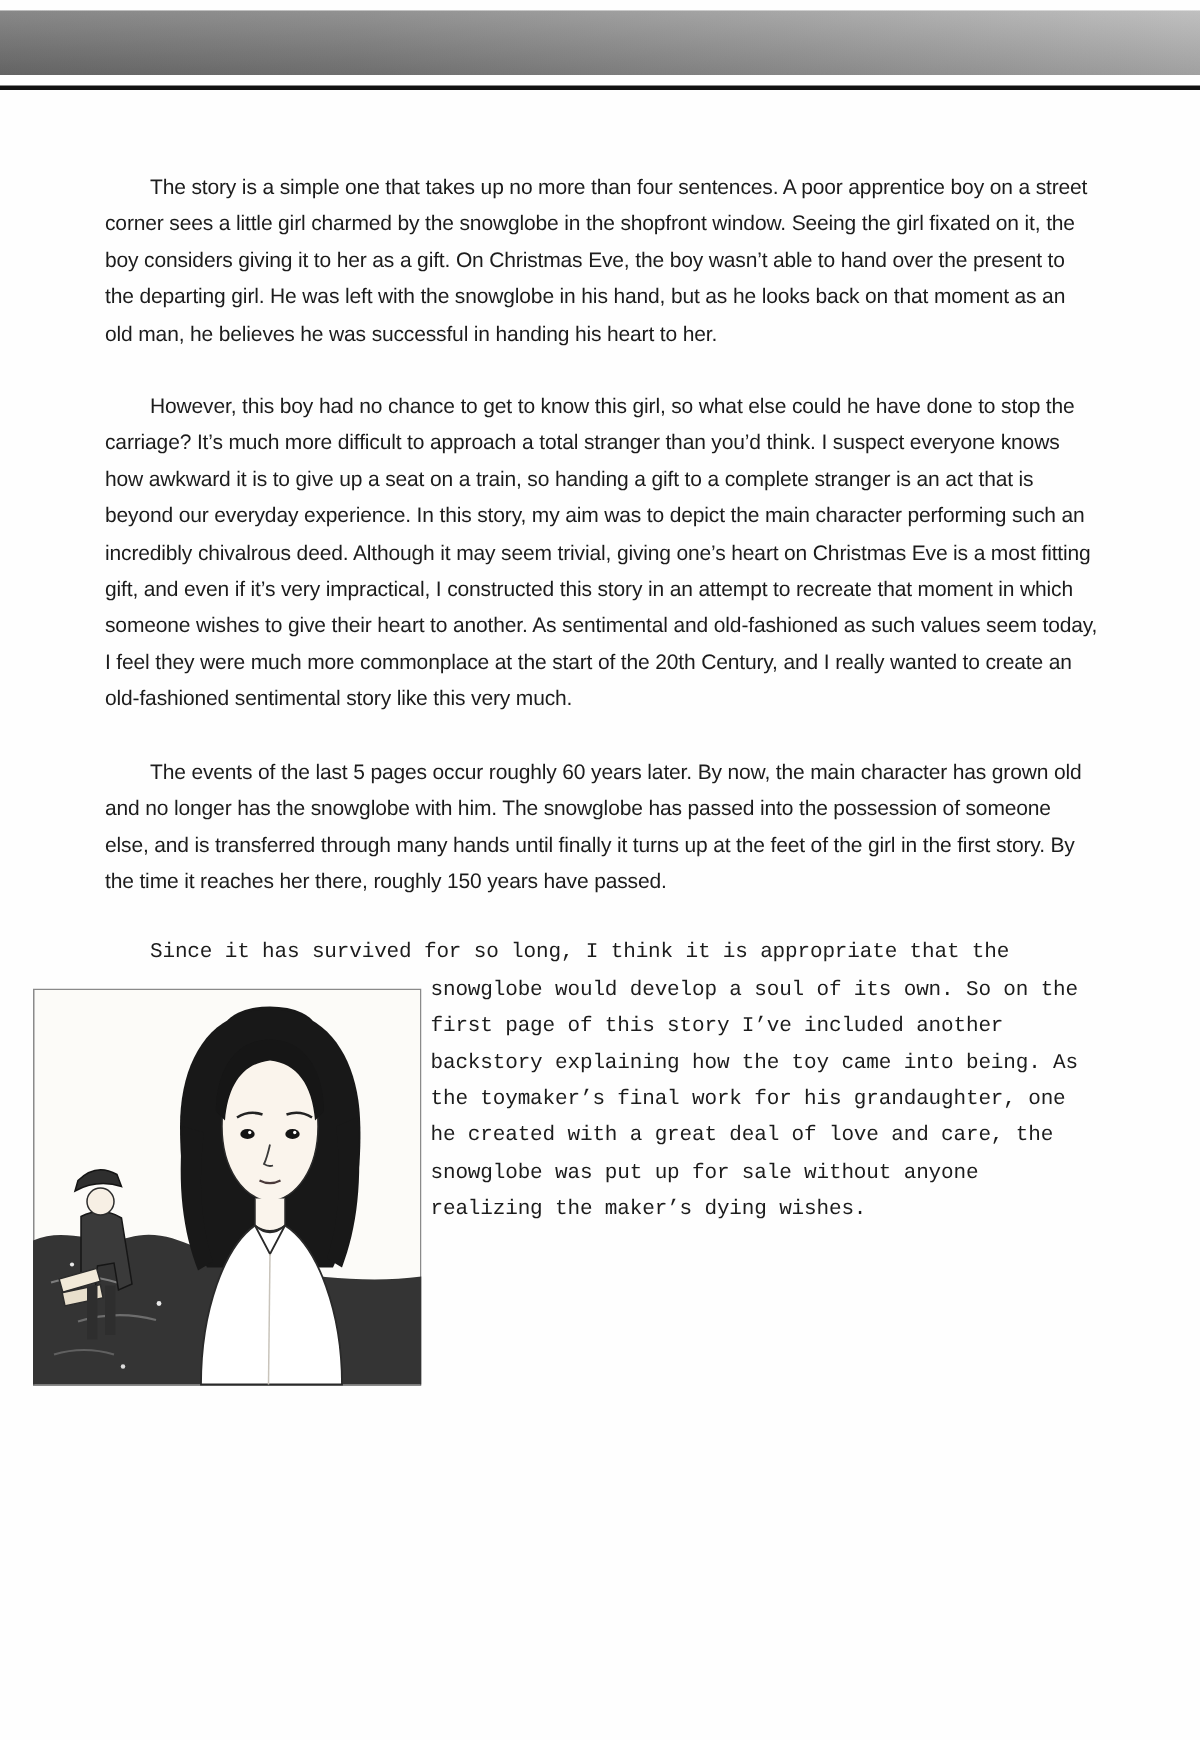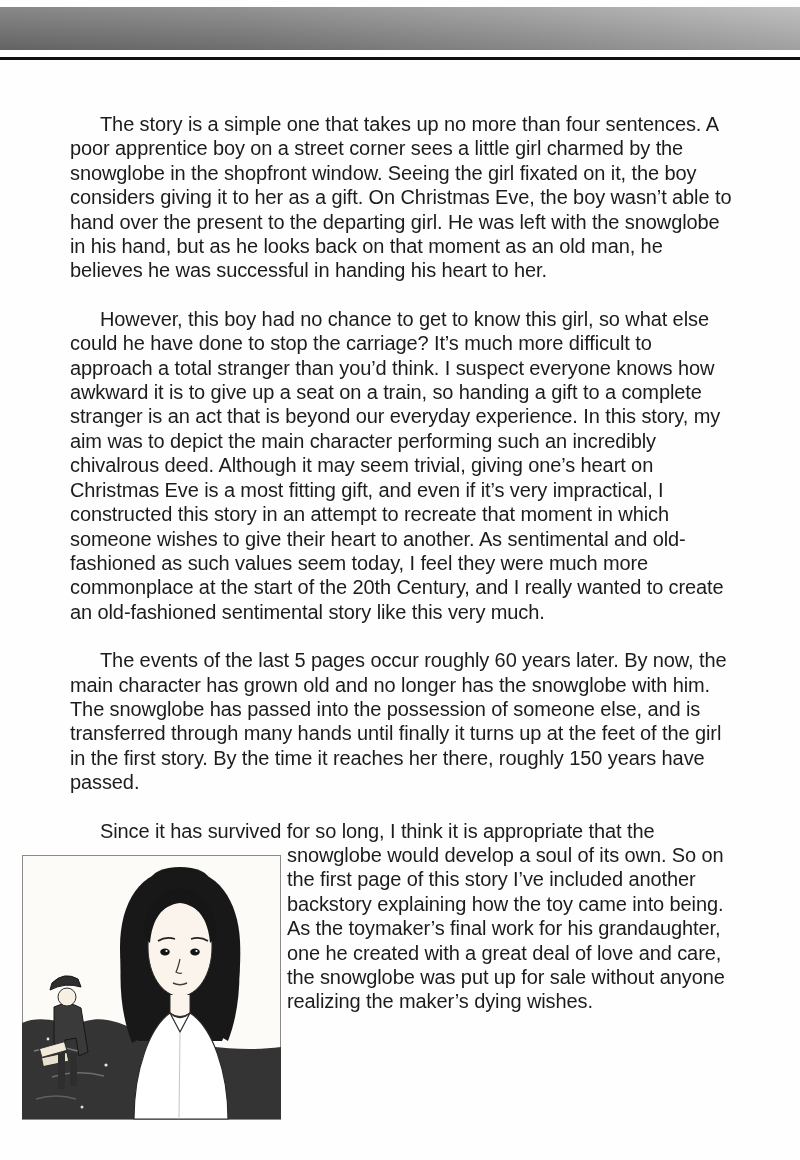--- a/index.html
+++ b/index.html
@@ -23,29 +23,29 @@
   .top-rule {
     position: absolute;
     top: 57px; left: 0;
     width: 800px; height: 3px;
     background: #111111;
   }
   .content {
     position: absolute;
     top: 112px; left: 70px;
     width: 662px;
-    font-size: 20px;
+    font-size: 14px;
     line-height: 24.4px;
     letter-spacing: -0.1px;
   }
   .para {
     margin: 0 0 24px 0;
     text-indent: 30px;
   }
-  .para:last-child { margin-bottom: 12px; }
+  .para:last-child { margin-bottom: 12px; font-family: Liberation Mono, monospace; }
   .float-spacer {
     float: left;
     width: 0;
     height: 36px;
   }
   .illus-float {
     float: left;
     clear: left;
     width: 217px;
     height: 272px;

